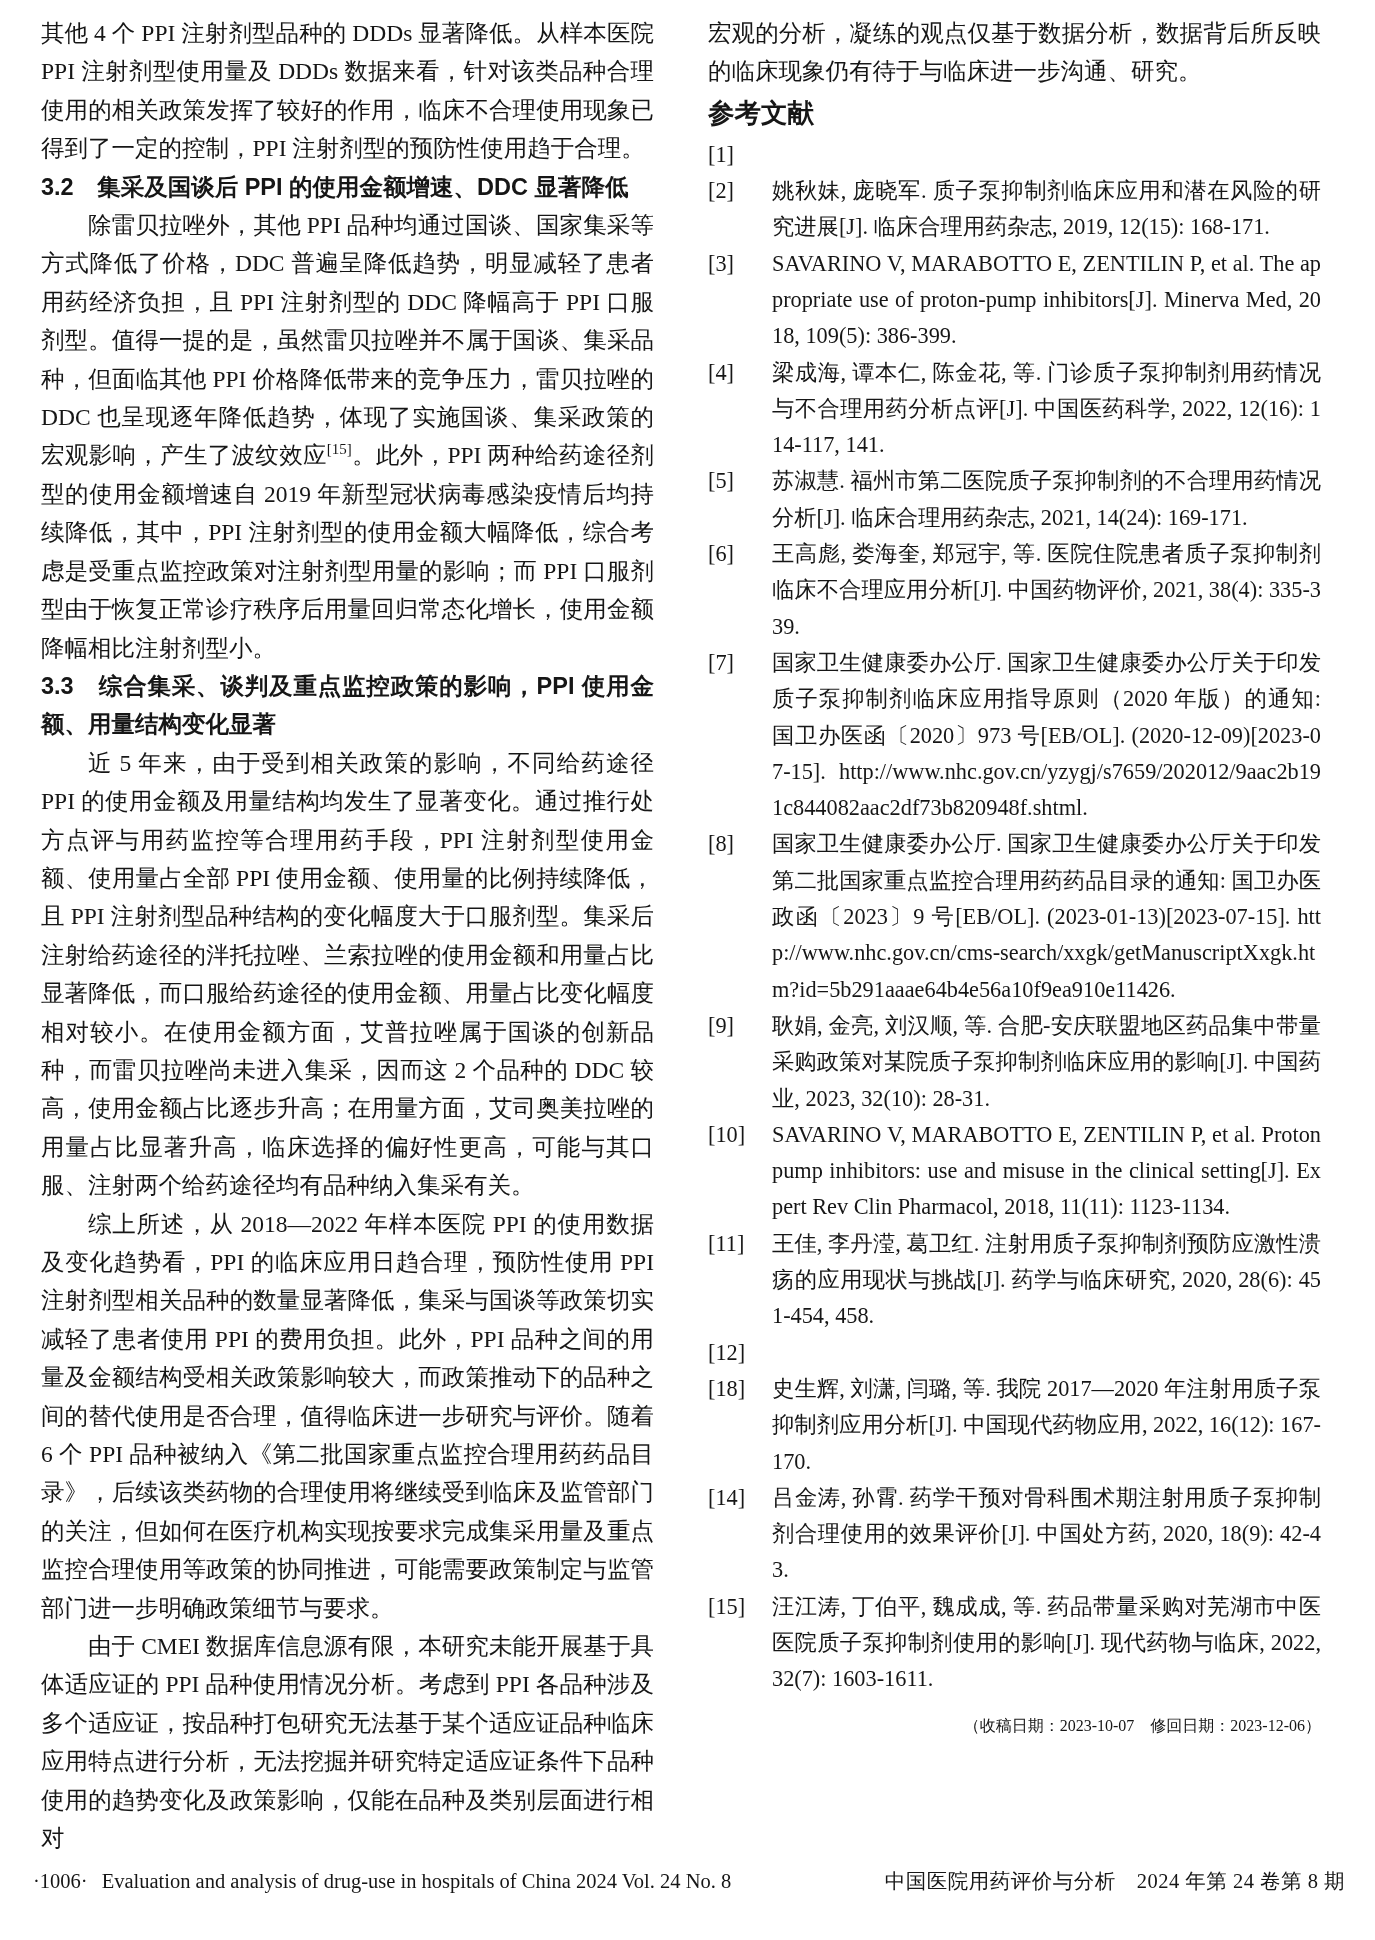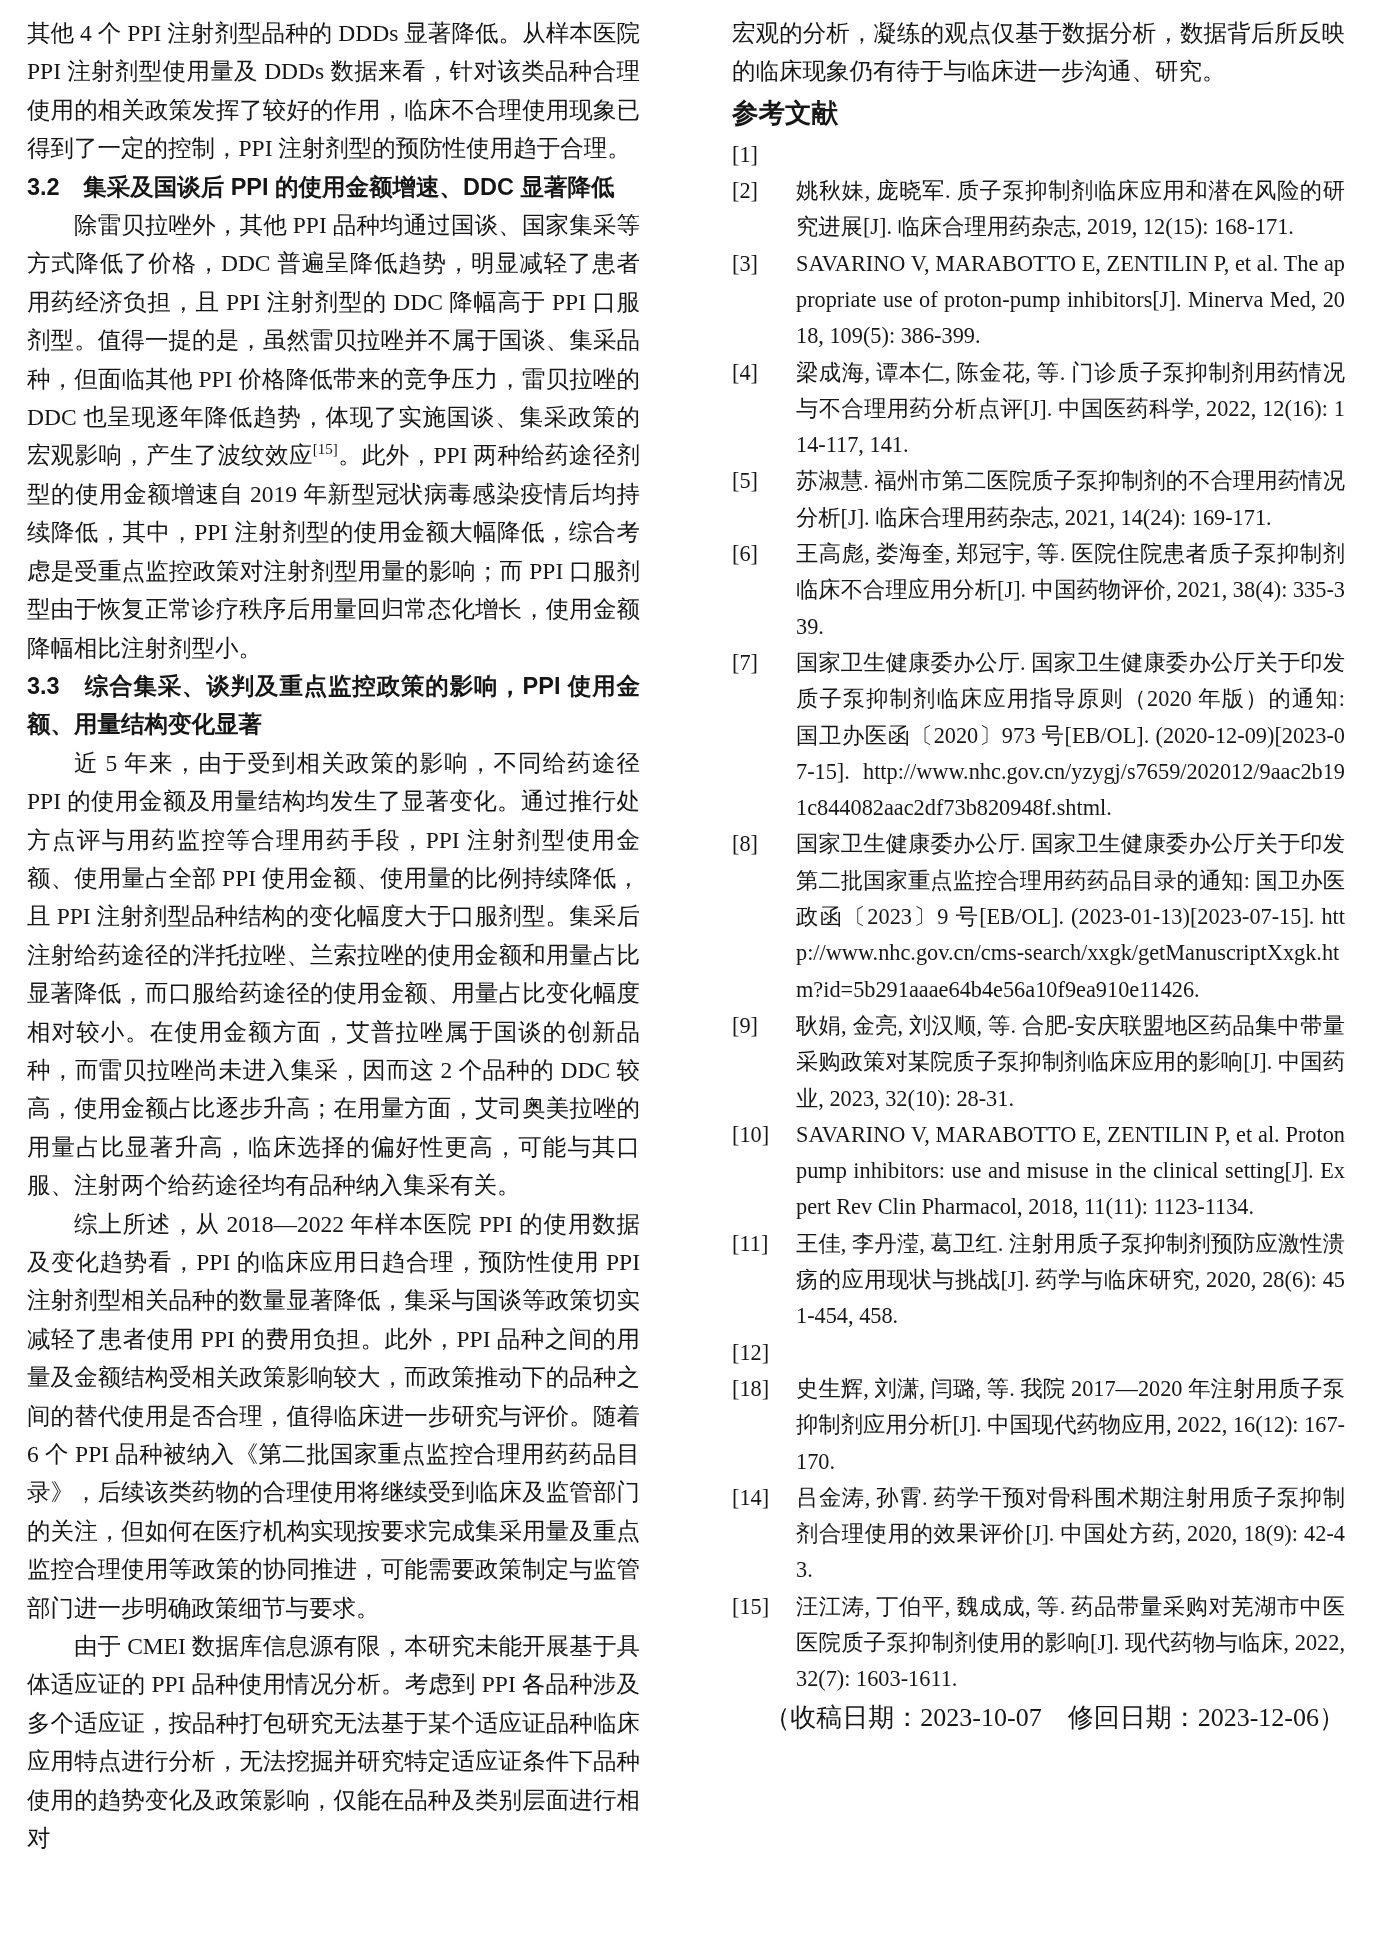--- a/index.html
+++ b/index.html
@@ -5,22 +5,22 @@
   html,body{margin:0;padding:0;background:#ffffff;}
   .page{
     position:relative;
     width:1375px;height:1940px;
     background:#ffffff;
     color:#161616;
     font-family:"Liberation Serif","DejaVu Serif",serif;
     overflow:hidden;
   }
   .columns{
-    position:absolute;top:14px;left:27px;
-    display:flex;gap:92px;
+    position:absolute;top:14px;left:41px;
+    display:flex;gap:54px;
   }
   .col{width:613px;}
   .col p{
     margin:0;
     font-size:23.5px;
     line-height:38.4px;
     text-align:justify;
   }
   .indent{text-indent:2em;}
   .sec-heading{
@@ -51,22 +51,22 @@
     text-align:left;
   }
   .ref-text{
     flex:1;
     font-size:22.3px;
     line-height:36.3px;
     text-align:justify;
     word-break:break-all;
   }
   .receipt-line{
-    margin-top:2px;
-    font-size:26px;
+    margin-top:10px;
+    font-size:16px;
     line-height:36.3px;
     text-align:right;
   }
   .footer{
     position:absolute;
     left:33px;top:1866px;
     width:1312px;
     display:flex;
     justify-content:space-between;
     align-items:baseline;
@@ -161,13 +161,19 @@
         <li class="ref-item">
           <span class="ref-num">[15]</span>
           <span class="ref-text">汪江涛, 丁伯平, 魏成成, 等. 药品带量采购对芜湖市中医医院质子泵抑制剂使用的影响[J]. 现代药物与临床, 2022, 32(7): 1603-1611.</span>
         </li>
       </ol>
 
       <div class="receipt-line">（收稿日期：2023-10-07　修回日期：2023-12-06）</div>
     </div>
   </div>
 
+  <div class="footer">
+    <div class="footer-left">
+      <span class="pageno">·1006·</span><span>Evaluation and analysis of drug-use in hospitals of China 2024 Vol. 24 No. 8</span>
+    </div>
+    <div class="footer-right">中国医院用药评价与分析　2024 年第 24 卷第 8 期</div>
+  </div>
 </div>
 
 </body></html>

